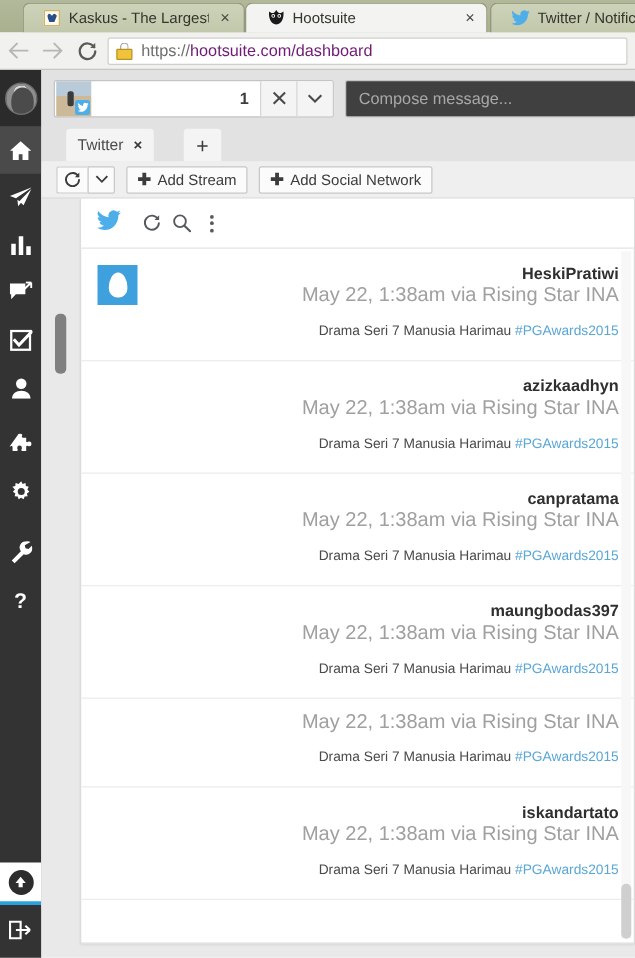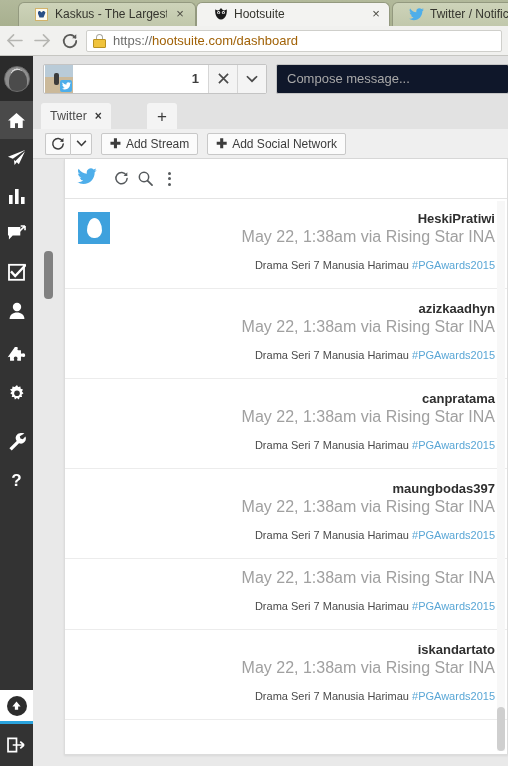--- a/index.html
+++ b/index.html
@@ -87,21 +87,21 @@
   }
   .omnibox .lock .body {
     position: absolute; left: 0; bottom: 0; width: 13px; height: 9px;
     background: #f0c33c; border: 1px solid #b99221; border-radius: 1px;
   }
   .omnibox .lock .sh {
     position: absolute; left: 3px; top: 0; width: 7px; height: 6px;
     border: 1.5px solid #a9a9a0; border-bottom: none;
     border-top-left-radius: 4px; border-top-right-radius: 4px;
   }
-  .url-strong { color: #a16207; }
+  .url-strong { color: #701a75; }
 
   
   .app {
     position: absolute; left: 0; top: 56px; width: 508px; height: 710px;
     background: #e9e9e9;
   }
 
   
   .leftnav {
     position: absolute; left: 0; top: 0; width: 33px; height: 710px;
@@ -186,32 +186,32 @@
     padding-right: 9px;
   }
   .ps-btn {
     width: 29px; height: 28px; border-left: 1px solid #d6d6d6;
     background: #f4f4f4;
     display: flex; align-items: center; justify-content: center;
     color: #4a4a4a;
   }
   .compose-input {
     flex: 1; height: 30px; margin: 0 0 0 9px; margin-right: -1px;
-    background: #0f172a; border: 1px solid #c4c4c4; border-radius: 2px;
+    background: #404040; border: 1px solid #c4c4c4; border-radius: 2px;
     display: flex; align-items: center; padding: 0 10px;
     font-size: 13px; color: #a8a8a8;
   }
 
   
   .streamtabs {
     position: absolute; left: 33px; top: 45px; width: 475px; height: 28px;
     background: #e2e2e2;
   }
   .stream-tab {
-    position: absolute; left: 8px; top: 2px; height: 26px;
+    position: absolute; left: 20px; top: 2px; height: 26px;
     background: #f4f4f4;
     border-top-left-radius: 3px; border-top-right-radius: 3px;
     display: flex; align-items: center; padding: 0 9px;
     font-size: 12.5px; color: #4d4d4d;
   }
   .stream-tab .x {
     margin-left: 8px; font-size: 12px; font-weight: bold; color: #3a3a3a;
   }
   .tab-add {
     position: absolute; left: 114px; top: 2px; width: 30px; height: 26px;

